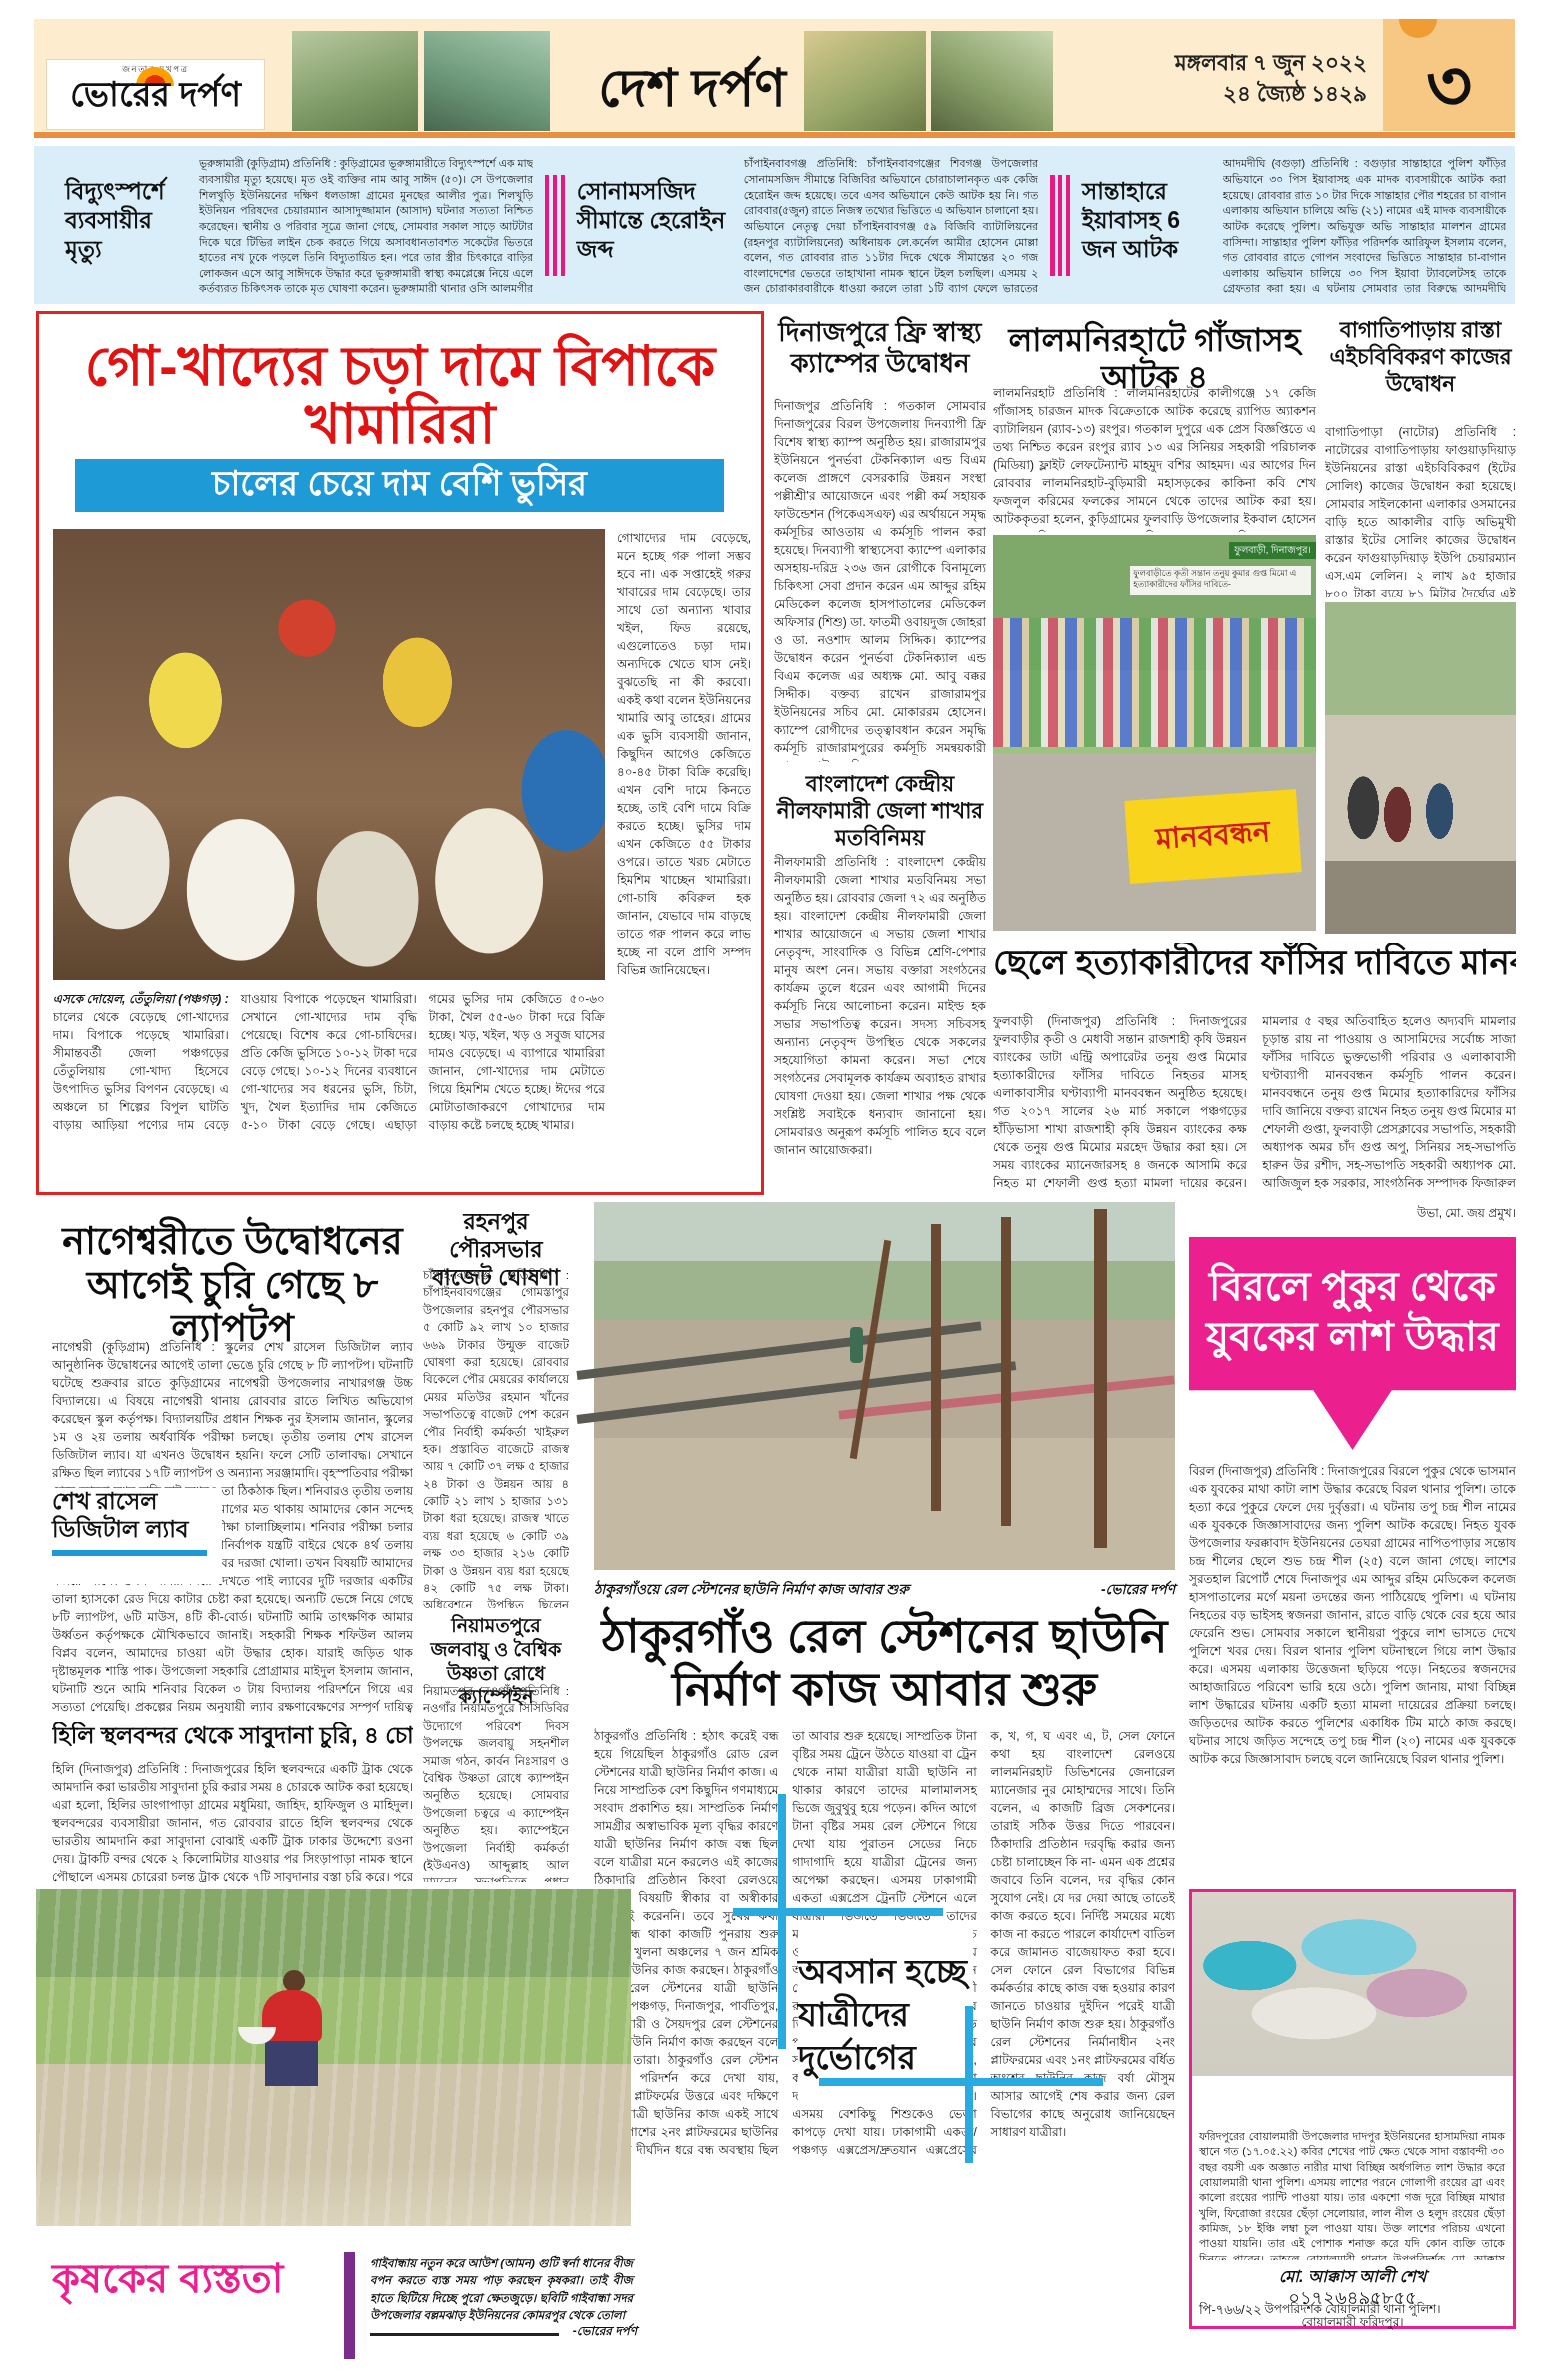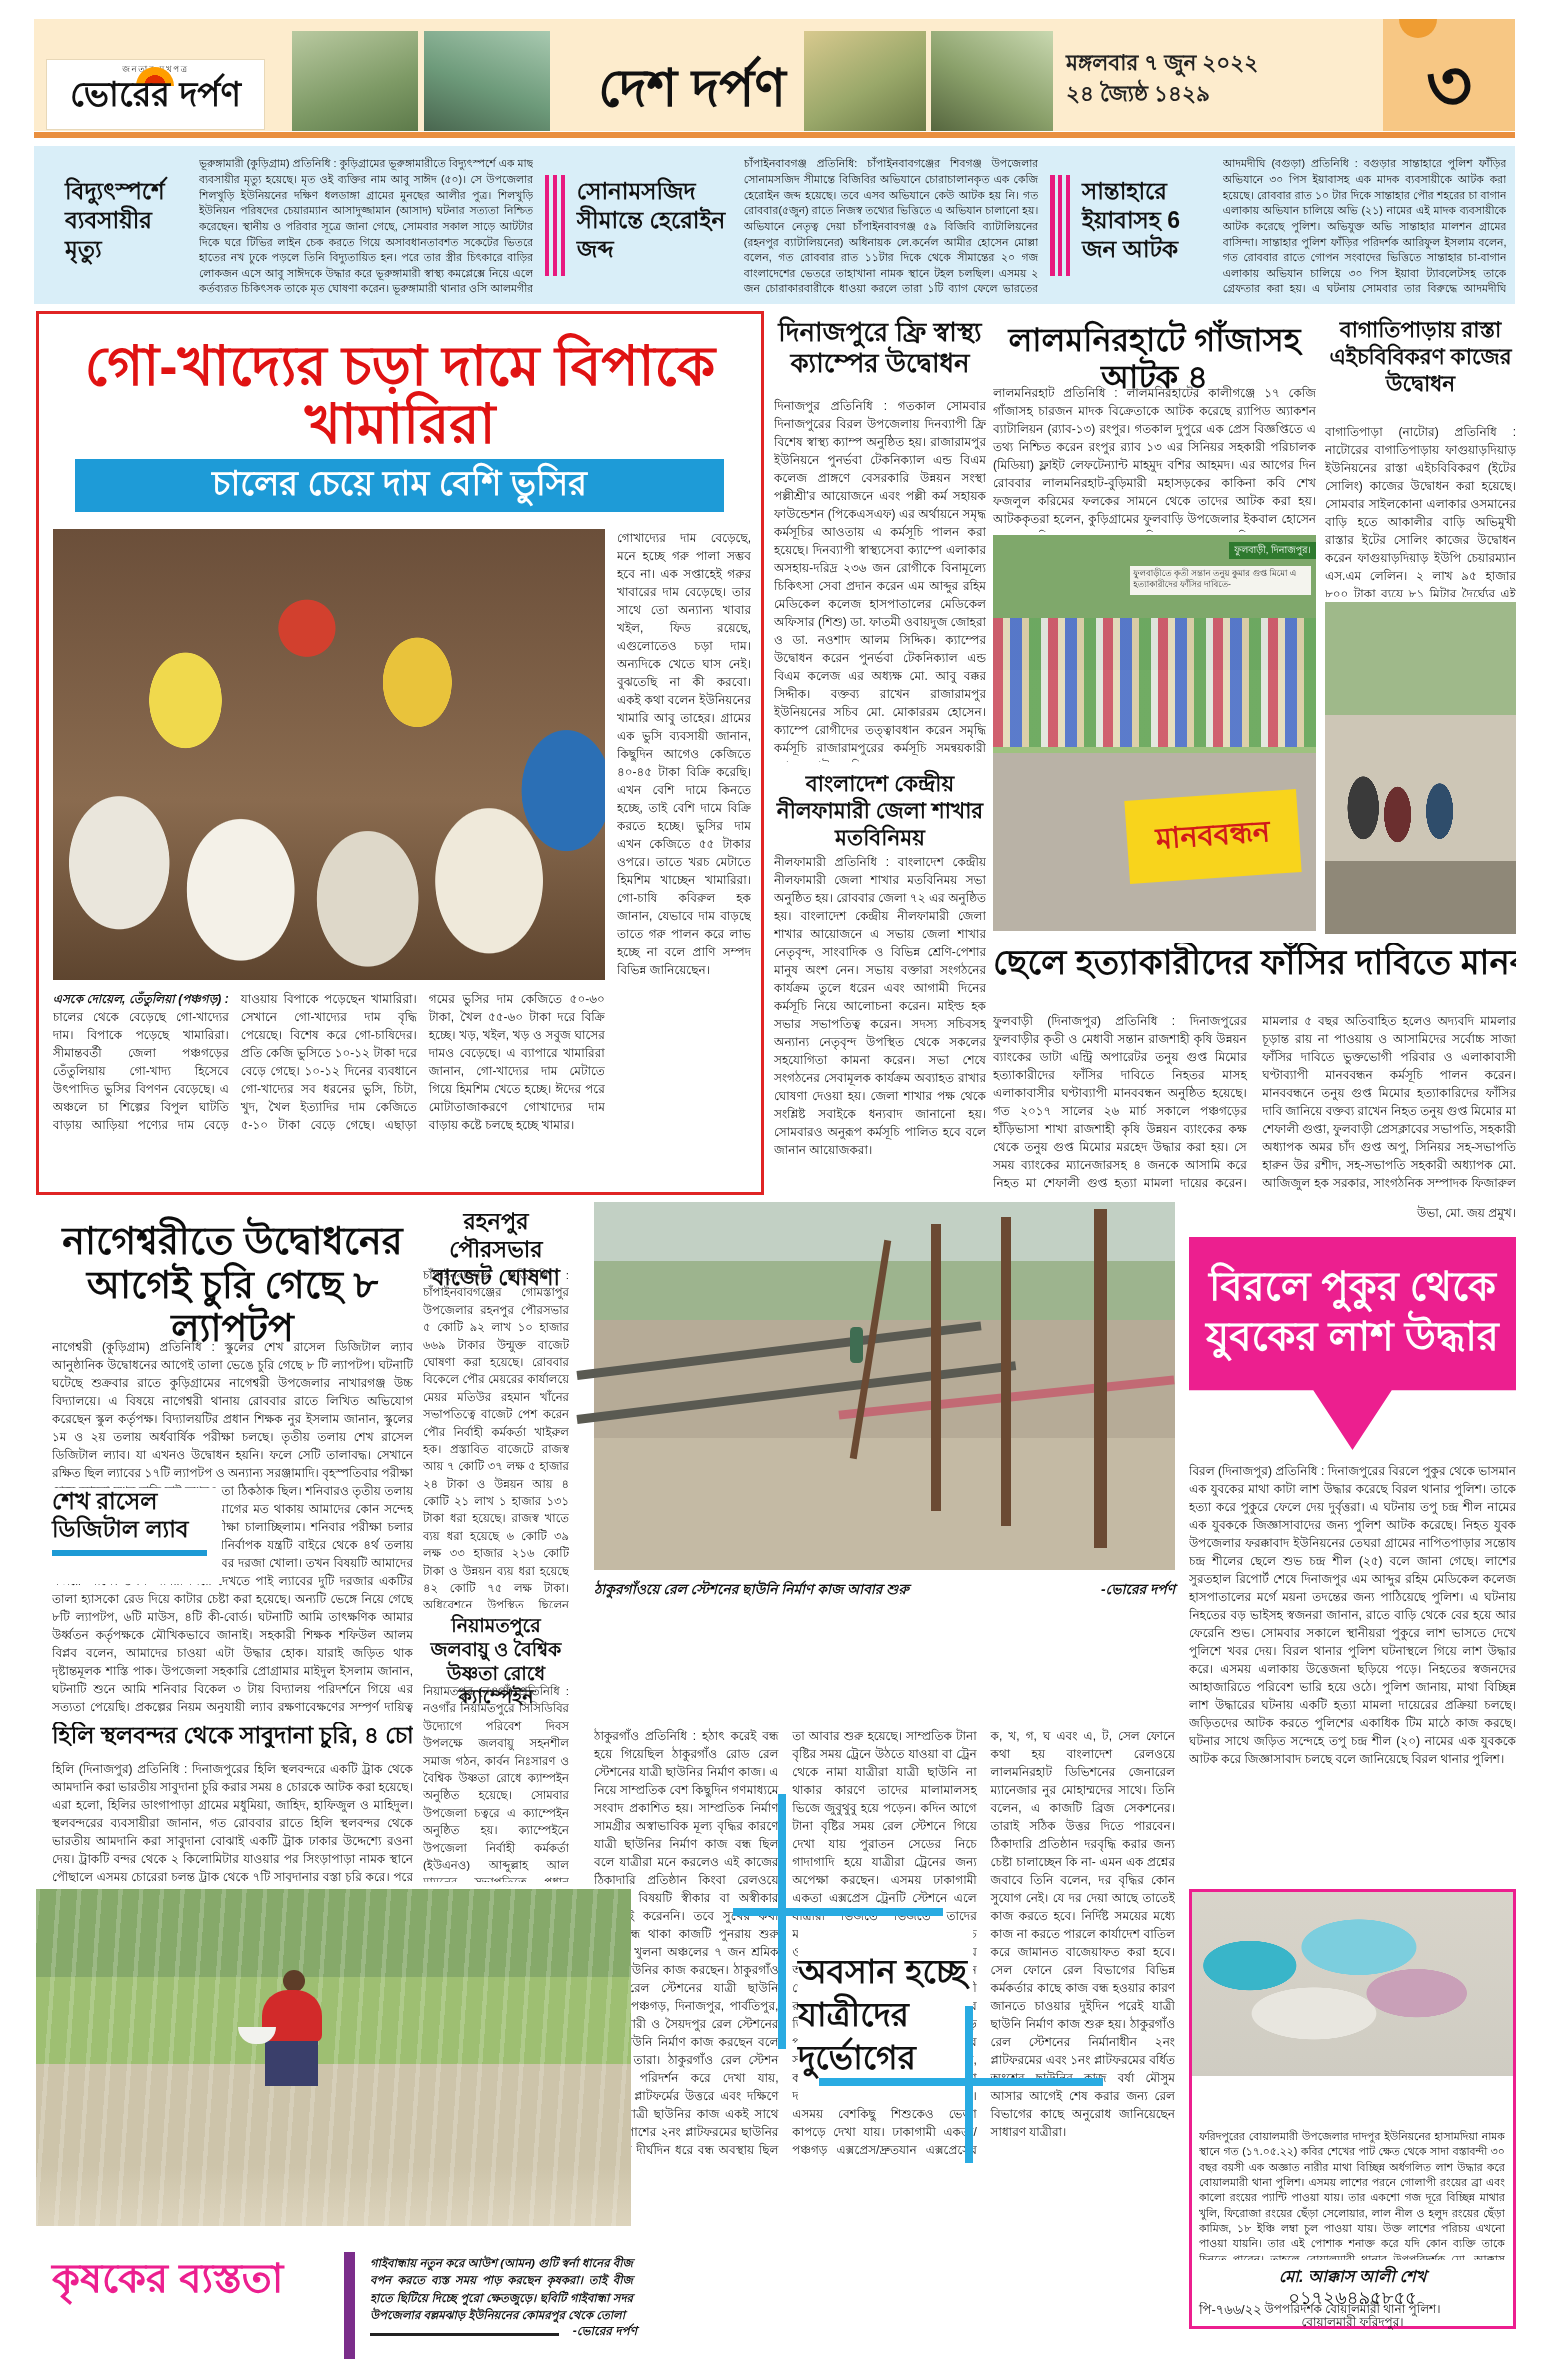--- a/index.html
+++ b/index.html
@@ -13,21 +13,21 @@
   
   #masthead{left:34px;top:19px;width:1481px;height:112px;background:#fdeccd;}
   #logo-box{left:12px;top:40px;width:217px;height:69px;background:#fff;border:0.9px solid #e8d8b8;}
   #logo-tag{font-size:8.6px;text-align:center;letter-spacing:1.7px;color:#333;margin-top:2.6px;}
   #logo-title{position:relative;font-size:34px;font-weight:900;text-align:center;line-height:1.0;z-index:2;}
   #logo-sun{position:absolute;left:89px;top:6.9px;width:38px;height:19px;border-radius:38px 38px 0 0;
             background:radial-gradient(circle at 50% 100%,#e33000 0 40%,#ff9e00 41% 100%);z-index:1;}
   .strip-photo{top:12px;height:100px;display:flex;gap:5.2px;}
   .strip-photo div{flex:1;}
   #center-title{left:516px;top:29px;width:284px;font-size:52px;font-weight:900;text-align:center;}
-  #date-block{left:1032px;top:29px;width:301px;text-align:left;font-size:21.5px;font-weight:bold;color:#222;line-height:1.45;}
+  #date-block{left:1032px;top:29px;width:301px;text-align:right;font-size:21.5px;font-weight:bold;color:#222;line-height:1.45;}
   #page-tab{left:1349px;top:0;width:132px;height:112px;background:#f7c784;}
   #page-tab .fold{position:absolute;left:15.5px;top:0;width:38px;height:19px;border-radius:0 0 19px 19px;background:#ef9d33;}
   #page-num{position:absolute;left:0;top:12px;width:100%;text-align:center;font-size:71px;font-weight:900;}
   #orange-rule{left:34px;top:132px;width:1481px;height:6px;background:#e98f3f;}
   
   #briefs{left:34px;top:146px;width:1481px;height:158px;background:#d9eef8;display:flex;align-items:flex-start;padding:0;box-sizing:border-box;}
   .brief-head{font-size:23px;font-weight:900;line-height:1.25;}
   .sep{display:flex;gap:3.4px;align-self:center;}
   .sep div{width:4.3px;height:101px;background:#e8197f;}
   
@@ -224,20 +224,21 @@
     <div class="pole" style="left:58%;top:6%;height:78%;"></div>
     <div class="pole" style="left:70%;top:4%;height:84%;"></div>
     <div class="pole" style="left:86%;top:2%;height:92%;width:13.8px;"></div>
     <div class="pole" style="left:47%;top:10%;height:60%;width:6.9px;transform:rotate(9deg);"></div>
     <div class="rail-person" style="left:44%;top:34%;"></div>
   </div>
   <div class="abs" style="left:594px;top:1578px;width:581px;font-size:13.8px;font-weight:bold;font-style:italic;display:flex;justify-content:space-between;">
     <span>ঠাকুরগাঁওয়ে রেল স্টেশনের ছাউনি নির্মাণ কাজ আবার শুরু</span>
     <span>-ভোরের দর্পণ</span>
   </div>
+  <div class="abs hl center" style="left:594px;top:1610px;width:581px;font-size:46px;">ঠাকুরগাঁও রেল স্টেশনের ছাউনি নির্মাণ কাজ আবার শুরু</div>
   <div class="abs body-text" style="left:594px;top:1727px;width:581px;height:643px;column-count:3;column-gap:13.8px;">ঠাকুরগাঁও প্রতিনিধি : হঠাৎ করেই বন্ধ হয়ে গিয়েছিল ঠাকুরগাঁও রোড রেল স্টেশনের যাত্রী ছাউনির নির্মাণ কাজ। এ নিয়ে সাম্প্রতিক বেশ কিছুদিন গণমাধ্যমে সংবাদ প্রকাশিত হয়। সাম্প্রতিক নির্মাণ সামগ্রীর অস্বাভাবিক মূল্য বৃদ্ধির কারণে যাত্রী ছাউনির নির্মাণ কাজ বন্ধ ছিল বলে যাত্রীরা মনে করলেও এই কাজের ঠিকাদারি প্রতিষ্ঠান কিংবা রেলওয়ে কর্তৃপক্ষ বিষয়টি স্বীকার বা অস্বীকার কোনটিই করেননি। তবে সুখের কথা হচ্ছে বন্ধ থাকা কাজটি পুনরায় শুরু হয়েছে। খুলনা অঞ্চলের ৭ জন শ্রমিক যাত্রী ছাউনির কাজ করছেন। ঠাকুরগাঁও রোড রেল স্টেশনের যাত্রী ছাউনি ছাড়াও পঞ্চগড়, দিনাজপুর, পার্বতিপুর, নীলফামারী ও সৈয়দপুর রেল স্টেশনের যাত্রী ছাউনি নির্মাণ কাজ করছেন বলে জানান তারা। ঠাকুরগাঁও রেল স্টেশন এলাকা পরিদর্শন করে দেখা যায়, পুরাতন প্লাটফর্মের উত্তরে এবং দক্ষিণে বর্ধিত যাত্রী ছাউনির কাজ একই সাথে পশ্চিম পাশের ২নং প্লাটফরমের ছাউনির কাজ যা দীর্ঘদিন ধরে বন্ধ অবস্থায় ছিল তা আবার শুরু হয়েছে। সাম্প্রতিক টানা বৃষ্টির সময় ট্রেনে উঠতে যাওয়া বা ট্রেন থেকে নামা যাত্রীরা যাত্রী ছাউনি না থাকার কারণে তাদের মালামালসহ ভিজে জুবুথুবু হয়ে পড়েন। কদিন আগে টানা বৃষ্টির সময় রেল স্টেশনে গিয়ে দেখা যায় পুরাতন সেডের নিচে গাদাগাদি হয়ে যাত্রীরা ট্রেনের জন্য অপেক্ষা করছেন। এসময় ঢাকাগামী একতা এক্সপ্রেস ট্রেনটি স্টেশনে এলে যাত্রীরা ভিজতে ভিজতে তাদের মালামালসহ ট্রেনের নির্দিষ্ট কোচে ওঠেন। এসময় তাড়াহুড়ো করতে গিয়ে অনেকেই পা পিছলে পড়ে যান। ট্রেন থেকে নেমে কাকভেজা হওয়া যাত্রী রুবেল বলেন, ছাউনি না থাকায় এভাবে ভিজতে হল। ভেজা কাপড়েই বাড়ি পর্যন্ত যেতে হবে। একজন মহিলা যাত্রীর সাথে কথা বলতে চাইলে তিনি বলেন, কথা বলবো কীভাবে, আমার তো দাঁড়িয়ে থাকার মত অবস্থাও নেই। এসময় বেশকিছু শিশুকেও ভেজা কাপড়ে দেখা যায়। ঢাকাগামী একতা/পঞ্চগড় এক্সপ্রেস/দ্রুতযান এক্সপ্রেসের ক, খ, গ, ঘ এবং এ, ট, সেল ফোনে কথা হয় বাংলাদেশ রেলওয়ে লালমনিরহাট ডিভিশনের জেনারেল ম্যানেজার নুর মোহাম্মদের সাথে। তিনি বলেন, এ কাজটি ব্রিজ সেকশনের। তারাই সঠিক উত্তর দিতে পারবেন। ঠিকাদারি প্রতিষ্ঠান দরবৃদ্ধি করার জন্য চেষ্টা চালাচ্ছেন কি না- এমন এক প্রশ্নের জবাবে তিনি বলেন, দর বৃদ্ধির কোন সুযোগ নেই। যে দর দেয়া আছে তাতেই কাজ করতে হবে। নির্দিষ্ট সময়ের মধ্যে কাজ না করতে পারলে কার্যাদেশ বাতিল করে জামানত বাজেয়াফত করা হবে। সেল ফোনে রেল বিভাগের বিভিন্ন কর্মকর্তার কাছে কাজ বন্ধ হওয়ার কারণ জানতে চাওয়ার দুইদিন পরেই যাত্রী ছাউনি নির্মাণ কাজ শুরু হয়। ঠাকুরগাঁও রেল স্টেশনের নির্মানাধীন ২নং প্লাটফরমের এবং ১নং প্লাটফরমের বর্ধিত অংশের ছাউনির কাজ বর্ষা মৌসুম আসার আগেই শেষ করার জন্য রেল বিভাগের কাছে অনুরোধ জানিয়েছেন সাধারণ যাত্রীরা।</div>
 
   <div class="abs cyan" style="left:778px;top:1794px;width:7.7px;height:255px;"></div>
   <div class="abs cyan" style="left:733px;top:1908px;width:210px;height:7.7px;"></div>
   <div id="pullquote" class="abs">
     <div>অবসান হচ্ছে যাত্রীদের দুর্ভোগের</div>
   </div>
   <div class="abs cyan" style="left:965px;top:2006px;width:7.7px;height:157px;"></div>
   <div class="abs cyan" style="left:819px;top:2078px;width:284px;height:7.7px;"></div>
 

